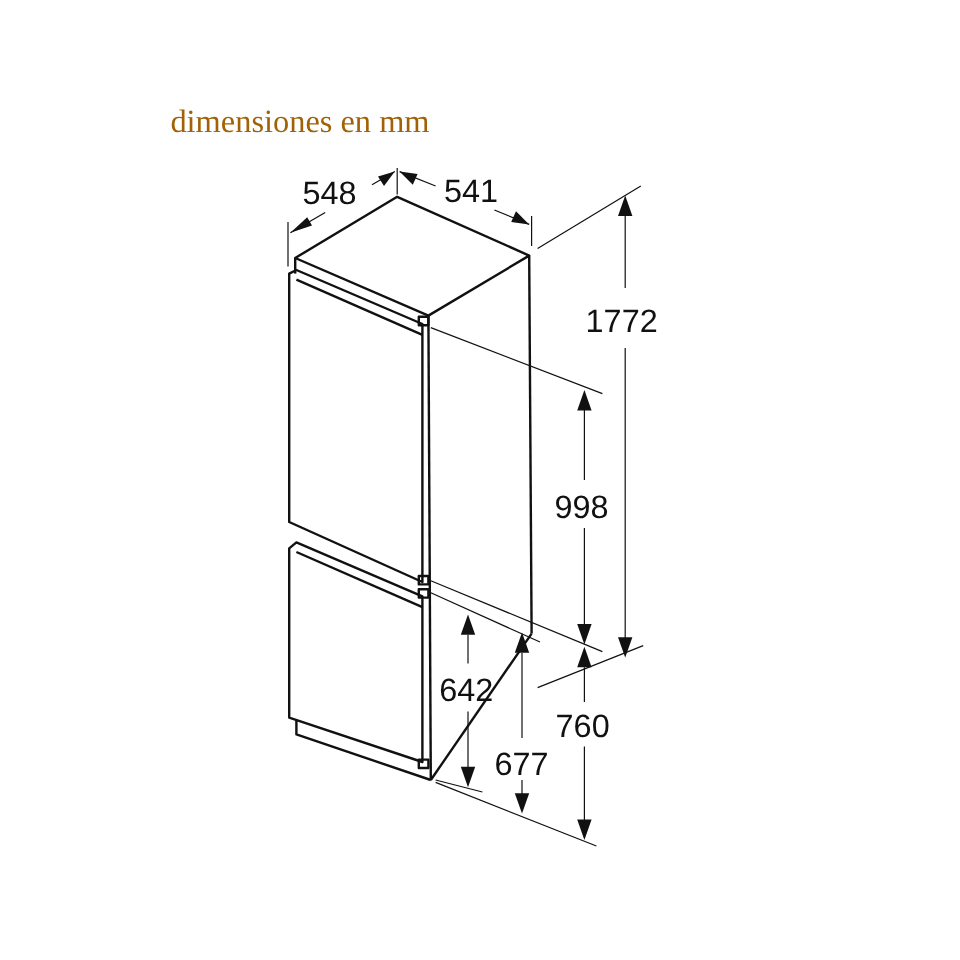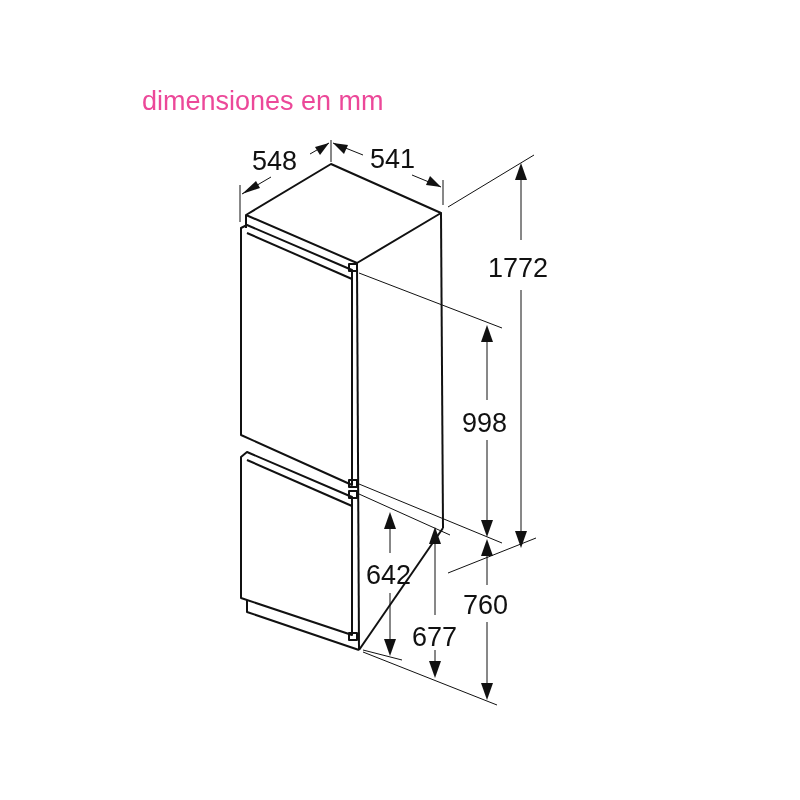--- a/index.html
+++ b/index.html
@@ -1,17 +1,17 @@
 <!DOCTYPE html>
 <html><head>
 <meta charset="utf-8">
 <style>
   html, body { margin:0; padding:0; background:#ffffff; }
   body { width:800px; height:800px; position:relative; overflow:hidden; font-family:"Liberation Sans", sans-serif; }
-  #title { position:absolute; left:142px; top:88px; font-size:27px; color:#ec4899; line-height:1; }
+  #title { position:absolute; left:142px; top:88px; font-size:27px; color:#a16207; line-height:1;font-family:Liberation Serif, serif; }
   svg { position:absolute; left:0; top:0; }
   .dim { font-family:"Liberation Sans", sans-serif; font-size:27px; fill:#111; }
   .body { stroke:#111; stroke-width:2; fill:none; stroke-linejoin:round; }
   .thin { stroke:#111; stroke-width:1; fill:none; }
   .arrow { fill:#111; stroke:none; }
 </style>
 </head>
 <body>
 
 <div id="title">dimensiones en mm</div>

